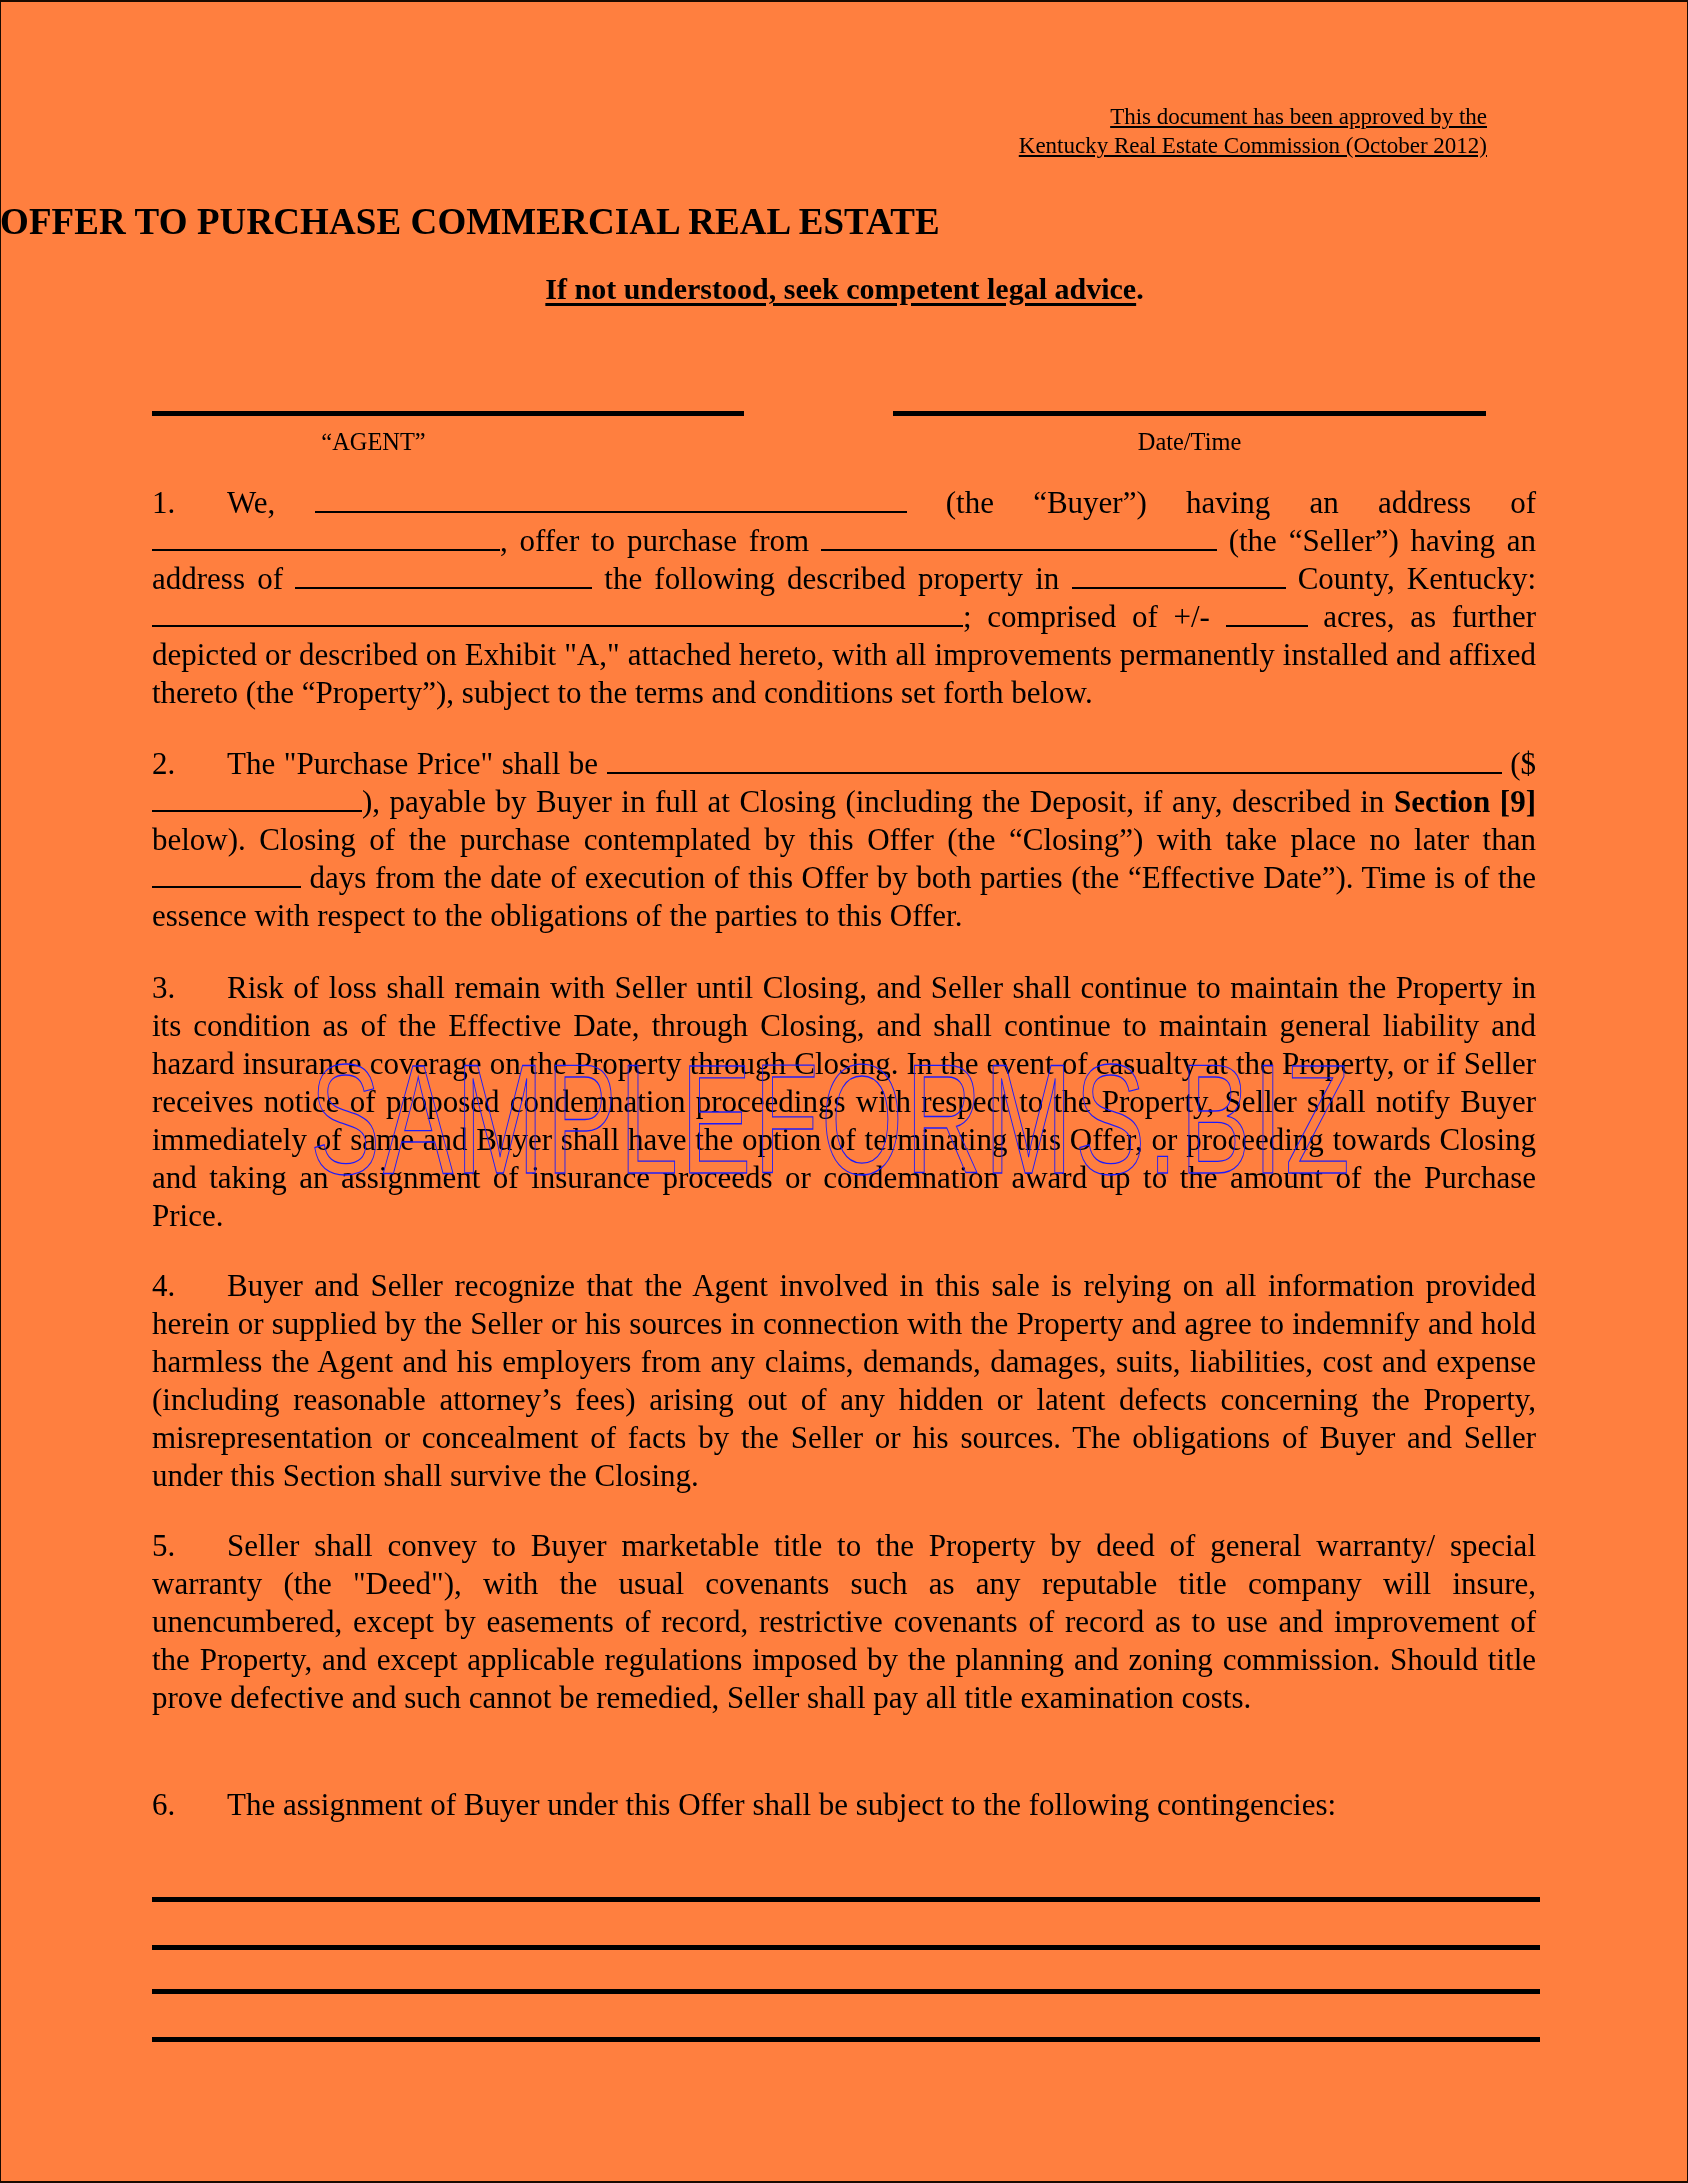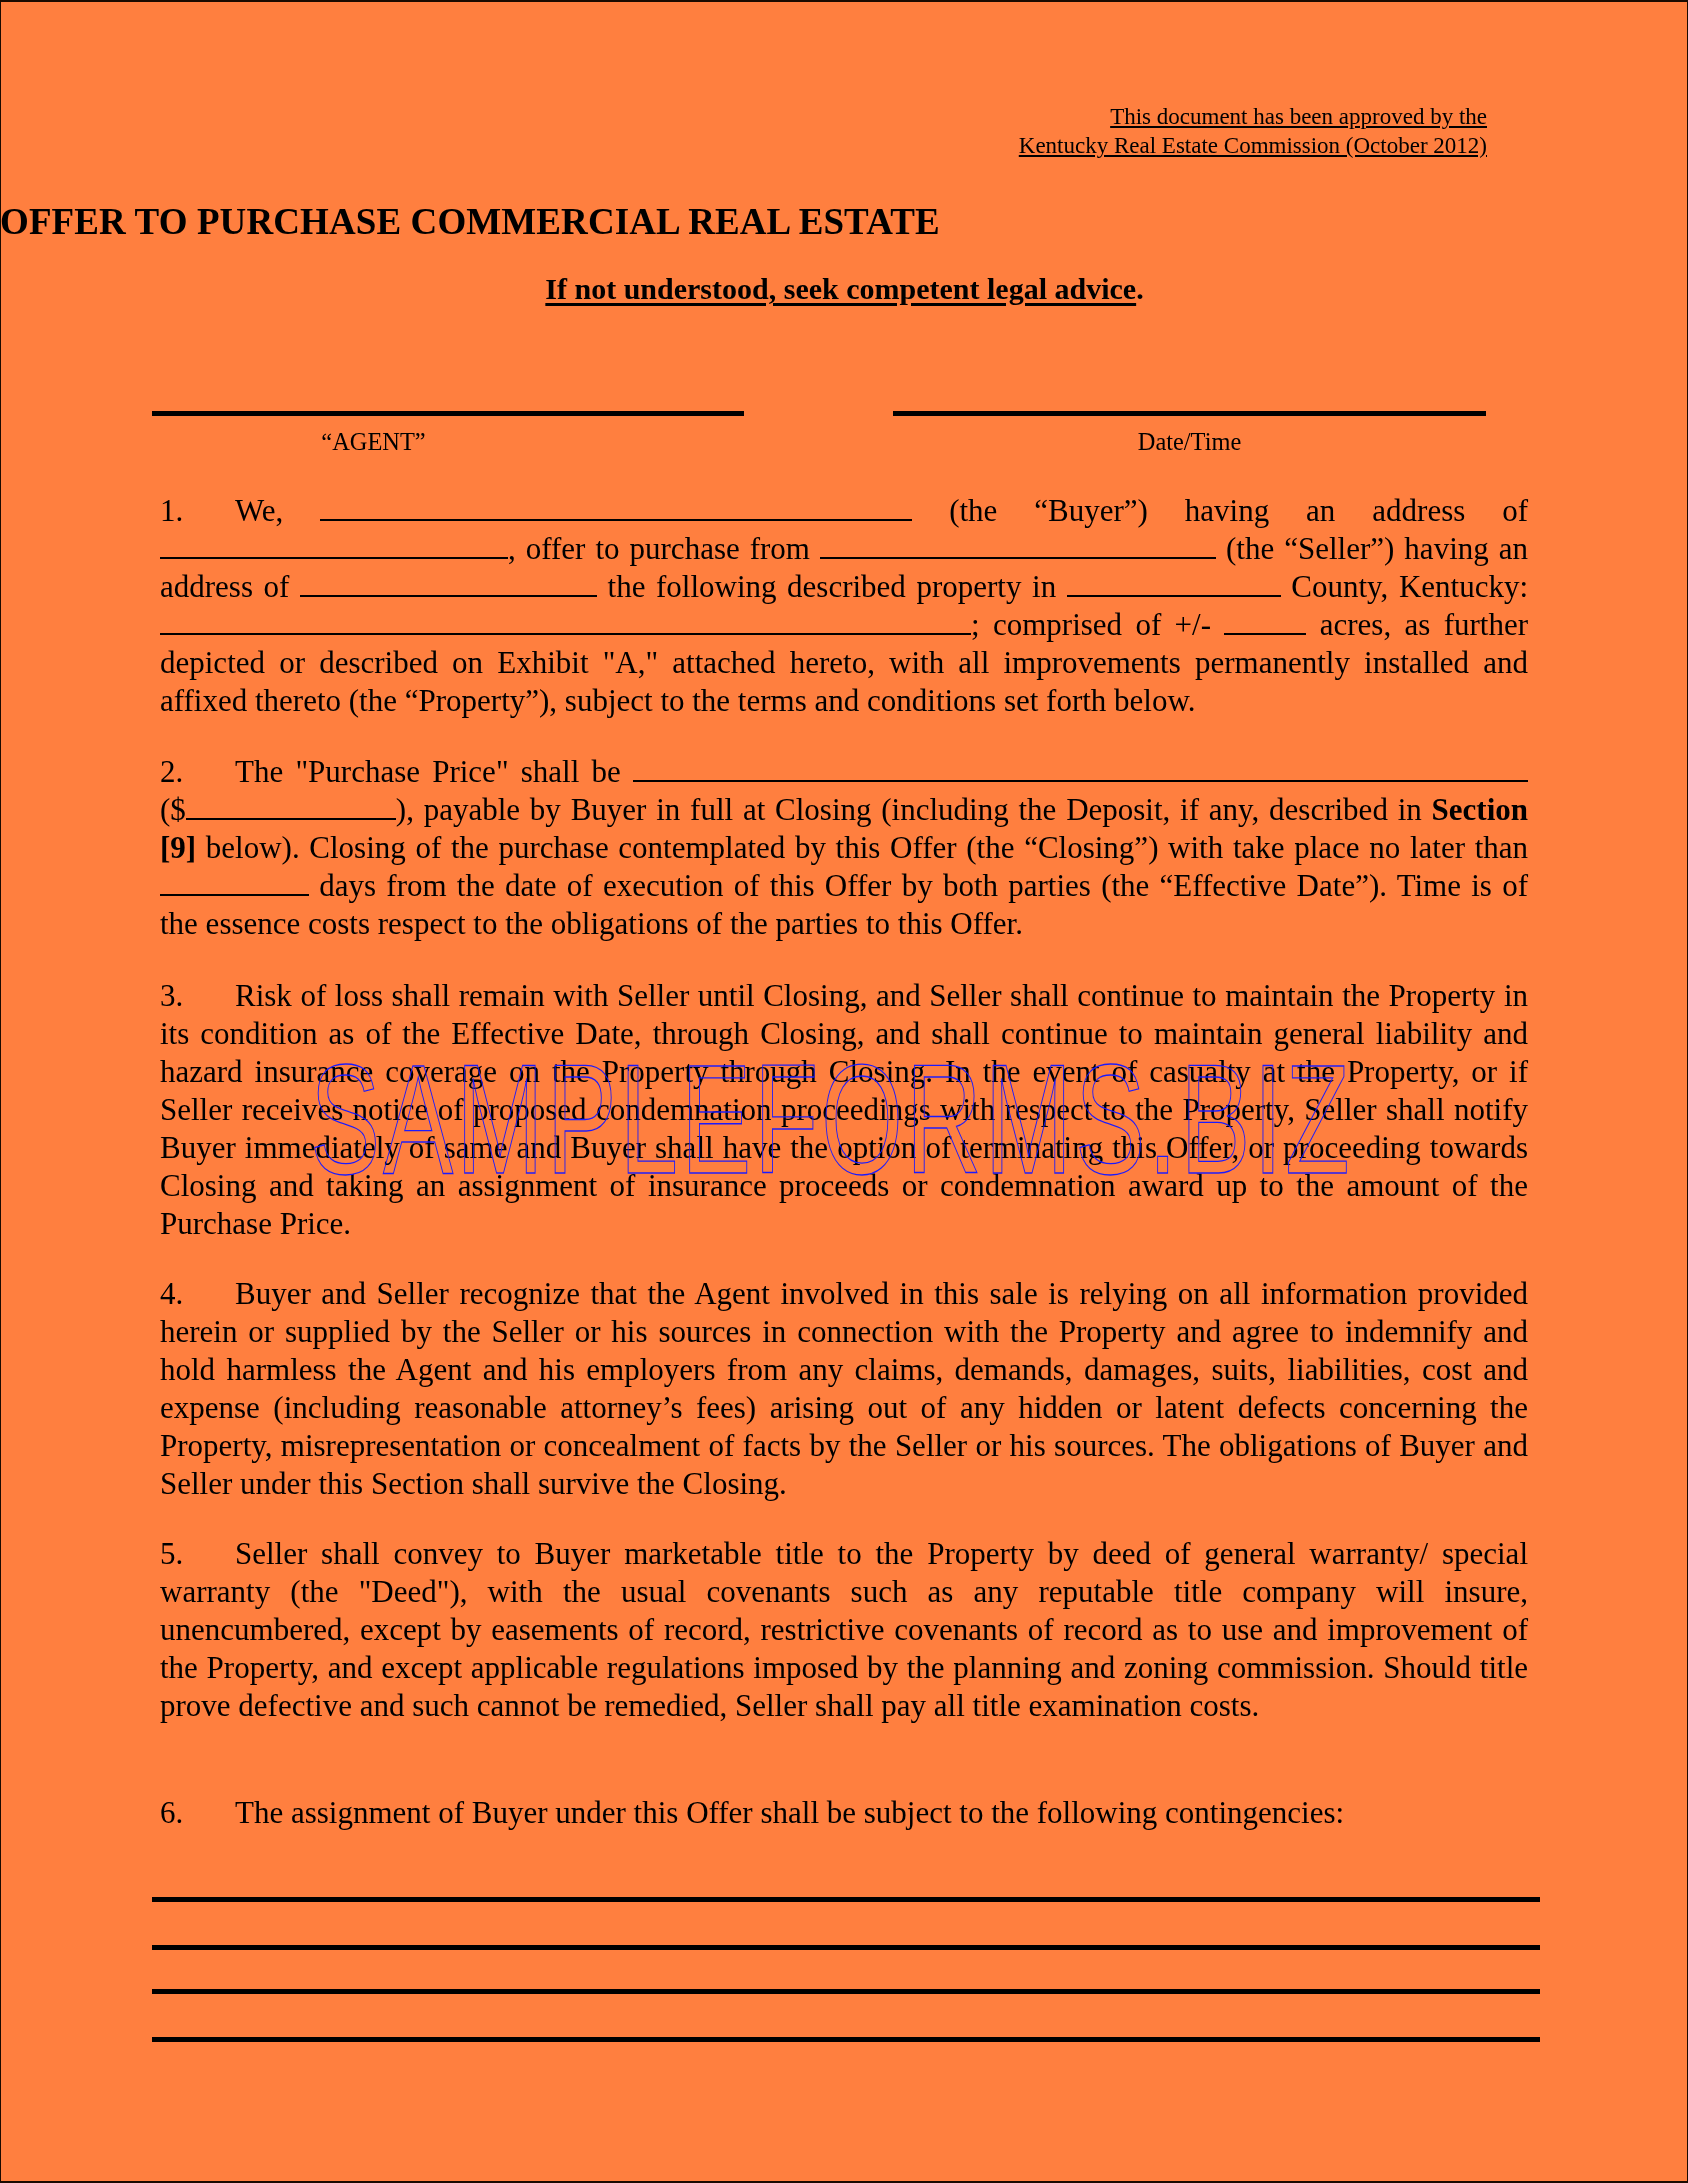--- a/index.html
+++ b/index.html
@@ -34,21 +34,21 @@
   .sig-line {
     position: absolute; top: 411px; height: 5.3px; background: #000;
   }
   .sig-label {
     position: absolute; top: 428px; font-size: 24.4px; text-align: center;
   }
   .body-text {
     position: absolute; left: 152px; width: 1384px;
     font-size: 31px; line-height: 38px; text-align: justify;
   }
-  .para { margin: 8px; }
+  .para { margin: 0; }
   .num { display: inline-block; width: 75px; }
   .blank { display: inline-block; border-bottom: 2.6px solid #000; height: 25px; vertical-align: baseline; }
   .bold { font-weight: bold; }
   .rule {
     position: absolute; left: 152px; width: 1388px; height: 4.6px; background: #000;
   }
   .watermark {
     position: absolute; left: 310px; top: 1042px;
     font-family: "Liberation Sans", "DejaVu Sans", sans-serif;
     font-size: 155px; letter-spacing: 4px; line-height: 1;
@@ -96,21 +96,21 @@
 </div>
 
 <div class="body-text" style="top:745px;">
   <p class="para">
     <span class="num">2.</span><span>The "Purchase Price" shall be</span>
     <span class="blank" style="width:895px;"></span>
     <span>($</span><span class="blank" style="width:210px;"></span><span>), payable by Buyer in full at Closing (including the Deposit, if any, described in</span>
     <span class="bold">Section [9]</span>
     <span>below).  Closing of the purchase contemplated by this Offer (the “Closing”) with take place no later than</span>
     <span class="blank" style="width:149px;"></span>
-    <span>days from the date of execution of this Offer by both parties (the “Effective Date”).  Time is of the essence costs respect to the obligations of the parties to this Offer.</span>
+    <span>days from the date of execution of this Offer by both parties (the “Effective Date”).  Time is of the essence with respect to the obligations of the parties to this Offer.</span>
   </p>
 </div>
 
 <div class="body-text" style="top:969px;">
   <p class="para"><span class="num">3.</span><span>Risk of loss shall remain with Seller until Closing, and Seller shall continue to maintain the Property in its condition as of the Effective Date, through Closing, and shall continue to maintain general liability and hazard insurance coverage on the Property through Closing.  In the event of casualty at the Property, or if Seller receives notice of proposed condemnation proceedings with respect to the Property, Seller shall notify Buyer immediately of same and Buyer shall have the option of terminating this Offer, or proceeding towards Closing and taking an assignment of insurance proceeds or condemnation award up to the amount of the Purchase Price.</span></p>
 </div>
 
 <div class="body-text" style="top:1267px;">
   <p class="para"><span class="num">4.</span><span>Buyer and Seller recognize that the Agent involved in this sale is relying on all information provided herein or supplied by the Seller or his sources in connection with the Property and agree to indemnify and hold harmless the Agent and his employers from any claims, demands, damages, suits, liabilities, cost and expense (including reasonable attorney’s fees) arising out of any hidden or latent defects concerning the Property, misrepresentation or concealment of facts by the Seller or his sources. The obligations of Buyer and Seller under this Section shall survive the Closing.</span></p>
 </div>

